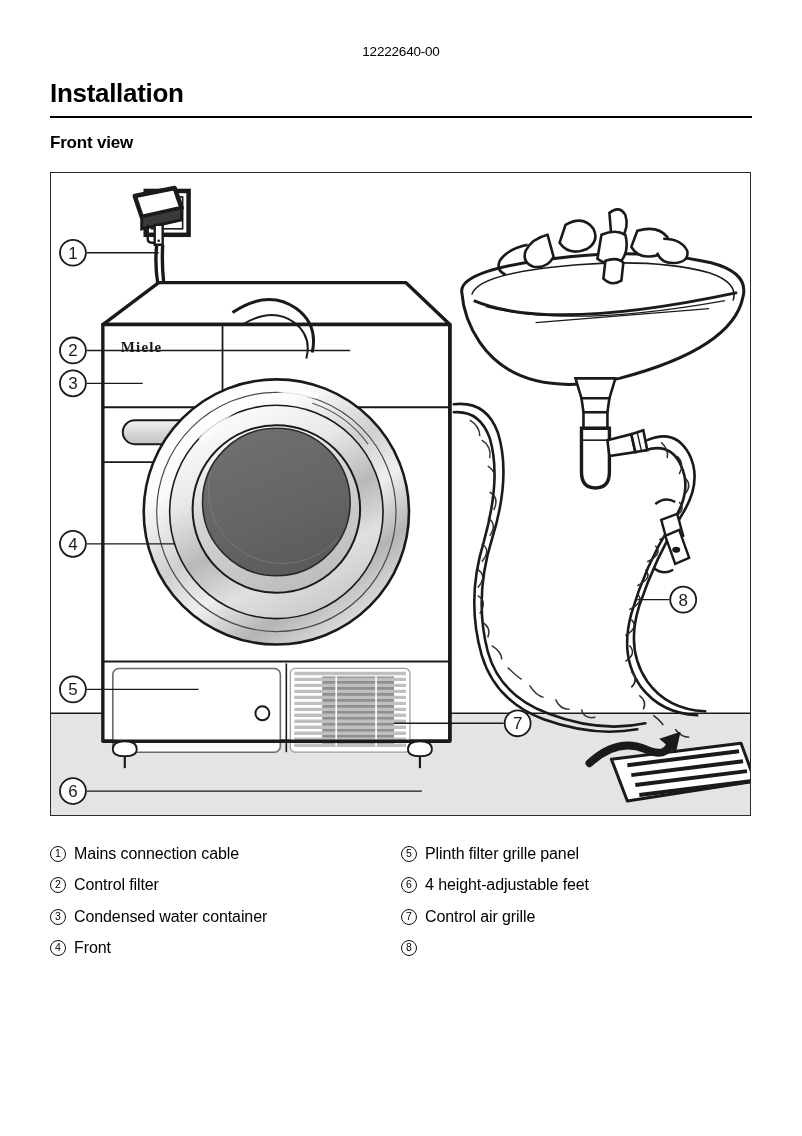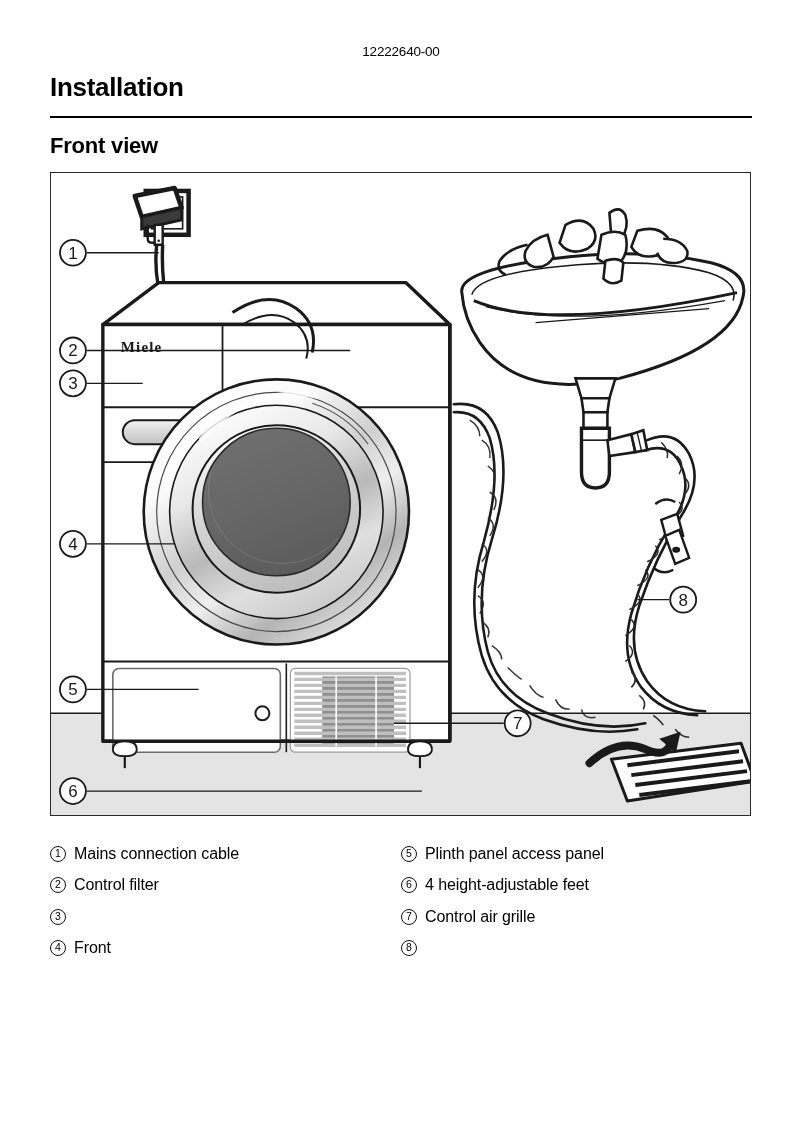--- a/index.html
+++ b/index.html
@@ -26,37 +26,37 @@
     position: absolute;
     left: 0; top: 12px;
     width: 802px;
     text-align: center;
     font-size: 13.5px;
     letter-spacing: -0.2px;
     color: #000;
   }
   .chapter-title {
     position: absolute;
-    left: 50px; top: 40px;
+    left: 50px; top: 46px;
     font-size: 26px;
     font-weight: bold;
     letter-spacing: -0.3px;
     text-align: center;
   }
   .rule {
     position: absolute;
     left: 50px; top: 84px;
     width: 702px;
     height: 1.6px;
     background: #000;
   }
   .section-title {
     position: absolute;
     left: 50px; top: 101px;
-    font-size: 22px;
+    font-size: 17px;
     font-weight: bold;
     letter-spacing: -0.2px;
   }
   .figure-frame {
     position: absolute;
     left: 50px; top: 140px;
     width: 701px;
     height: 644px;
     border: 1.6px solid #2a2a2a;
     box-sizing: border-box;
@@ -410,30 +410,31 @@
       <div class="legend-item">
         <span class="legend-marker">1</span>
         <span class="legend-label">Mains connection cable</span>
       </div>
       <div class="legend-item">
         <span class="legend-marker">2</span>
         <span class="legend-label">Control filter</span>
       </div>
       <div class="legend-item">
         <span class="legend-marker">3</span>
+        <span class="legend-label">Condensed water container</span>
       </div>
       <div class="legend-item">
         <span class="legend-marker">4</span>
         <span class="legend-label">Front</span>
       </div>
     </div>
     <div class="legend-col">
       <div class="legend-item">
         <span class="legend-marker">5</span>
-        <span class="legend-label">Plinth panel access panel</span>
+        <span class="legend-label">Plinth filter grille panel</span>
       </div>
       <div class="legend-item">
         <span class="legend-marker">6</span>
         <span class="legend-label">4 height-adjustable feet</span>
       </div>
       <div class="legend-item">
         <span class="legend-marker">7</span>
         <span class="legend-label">Control air grille</span>
       </div>
       <div class="legend-item">

